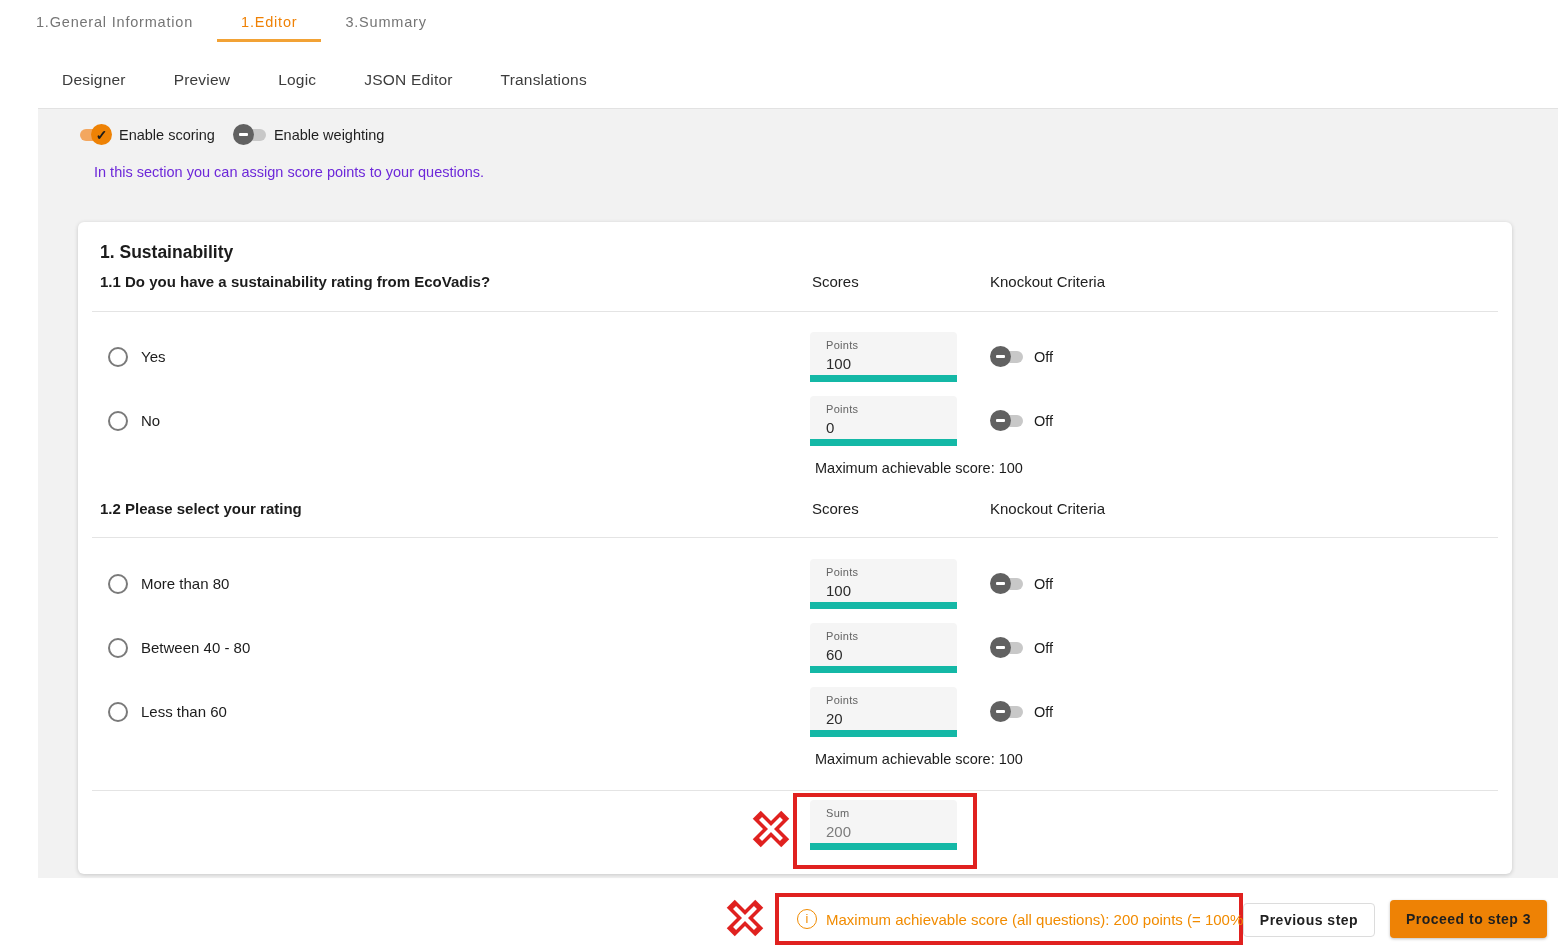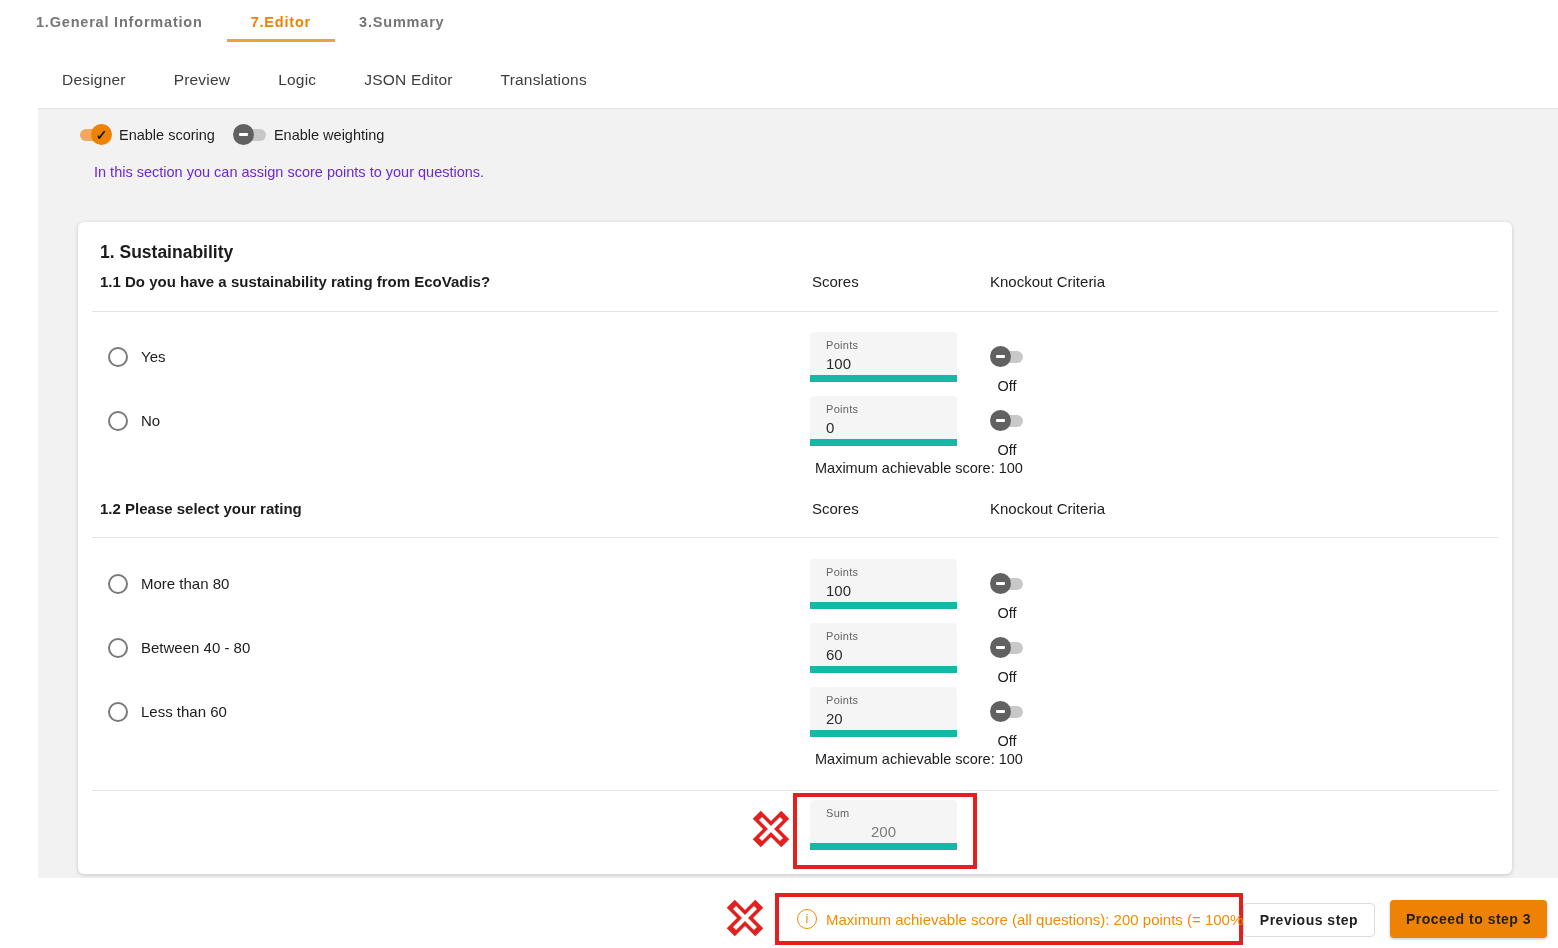--- a/index.html
+++ b/index.html
@@ -1,21 +1,21 @@
 <!DOCTYPE html>
 <html><head>
 <meta charset="utf-8">
 <style>
   * { margin:0; padding:0; box-sizing:border-box; }
   html,body { width:1558px; height:948px; background:#fff; overflow:hidden;
               font-family:"Liberation Sans", sans-serif; position:relative; }
 
   
   .steps { position:absolute; top:0; left:12px; display:flex; }
-  .step { padding:14px 24px 9px; font-size:14.5px; font-weight:700; color:#757575;
+  .step { padding:14px 24px 9px; font-size:14.5px; font-weight:400; color:#757575;
           letter-spacing:.8px; border-bottom:3px solid transparent; cursor:pointer; white-space:nowrap;text-align:center; }
   .step.active { color:#ef8105; border-bottom-color:#f2a235; }
 
   
   .tabs { position:absolute; top:55px; left:38px; right:0; height:54px; display:flex;
           border-bottom:1px solid #e2e2e2; }
   .tab { padding:0 24px; display:flex; align-items:center; font-size:15.5px; color:#3c3c3c;
          letter-spacing:.2px; border-bottom:3px solid transparent; cursor:pointer; white-space:nowrap; }
   .tab.active { font-weight:700; color:#1f1f1f; border-bottom-color:#ee8205; }
 
@@ -48,22 +48,22 @@
   .divider { position:absolute; left:14px; right:14px; height:1px; background:#e4e4e4; }
 
   .opt-row { position:absolute; left:0; right:0; height:50px; }
   .radio { position:absolute; left:30px; top:15px; width:20px; height:20px; border:2px solid #7a7a7a;
            border-radius:50%; background:#fff; cursor:pointer; }
   .opt-label { position:absolute; left:63px; top:0; line-height:50px; font-size:15px; color:#1c1c1c; }
   .points-field { position:absolute; left:732px; top:0; width:147px; height:50px; background:#f5f5f5;
                   border-radius:4px 4px 0 0; border-bottom:7px solid #14b8a6; padding:7px 16px 0; }
   .points-label { font-size:11px; color:#636363; letter-spacing:.3px; }
   .points-value { font-size:15px; color:#2b2b2b; margin-top:4px; }
-  .sum .points-value { color:#7c7c7c;text-align:center; }
-  .knockout { position:absolute; left:912px; top:14px; display:flex; align-items:center; gap:10px;flex-direction:column; }
+  .sum .points-value { color:#7c7c7c; }
+  .knockout { position:absolute; left:912px; top:14px; display:flex; align-items:center; gap:10px; }
   .off-label { font-size:14.5px; color:#1c1c1c; }
 
   .max-score { position:absolute; left:737px; font-size:14.5px; color:#1c1c1c; }
 
   
   .annotation-box { position:absolute; border:4px solid #e0211f; }
   .box-sum    { left:715px; top:571px; width:184px; height:76px; }
   .x-icon { position:absolute; width:38px; height:42px; }
   .x-sum  { left:674px; top:586px; }
 
@@ -80,21 +80,21 @@
   .btn-prev { left:1243px; top:903px; width:132px; height:34px; background:#fff;
               border:1px solid #dcdcdc; color:#212121; }
   .btn-proceed { left:1390px; top:900px; width:157px; height:38px; background:#ee8205;
                  border:none; color:#1f1f1f; box-shadow:0 1px 3px rgba(0,0,0,.25); }
 </style>
 </head>
 <body>
 
 <div class="steps">
   <div class="step">1.General Information</div>
-  <div class="step active">7.Editor</div>
+  <div class="step active">1.Editor</div>
   <div class="step">3.Summary</div>
 </div>
 
 <div class="tabs">
   <div class="tab">Designer</div>
   <div class="tab">Preview</div>
   <div class="tab">Logic</div>
   <div class="tab">JSON Editor</div>
   <div class="tab">Translations</div>
 </div>

